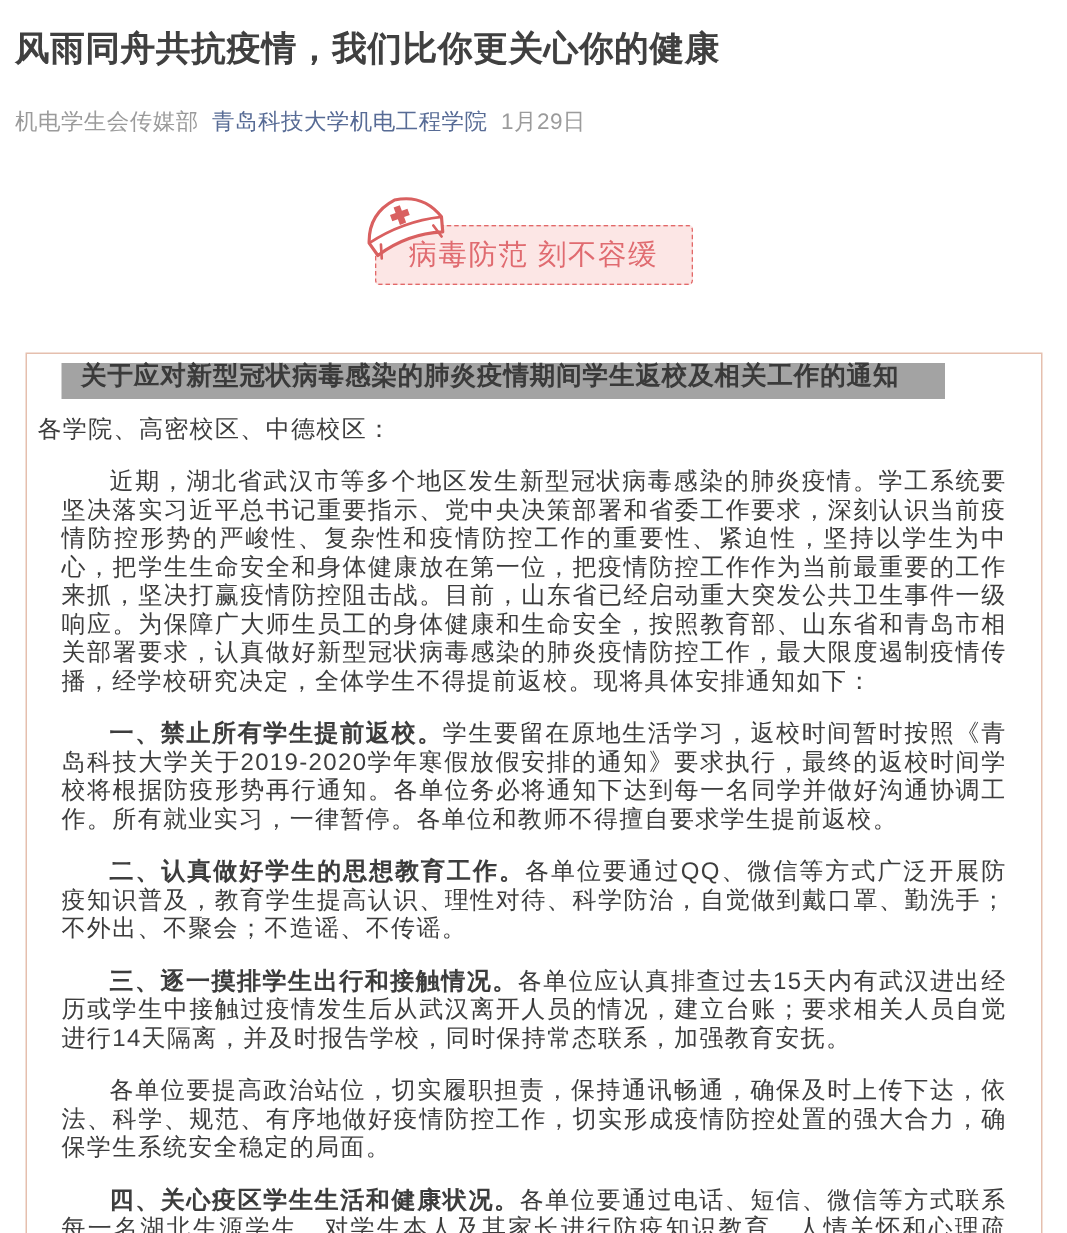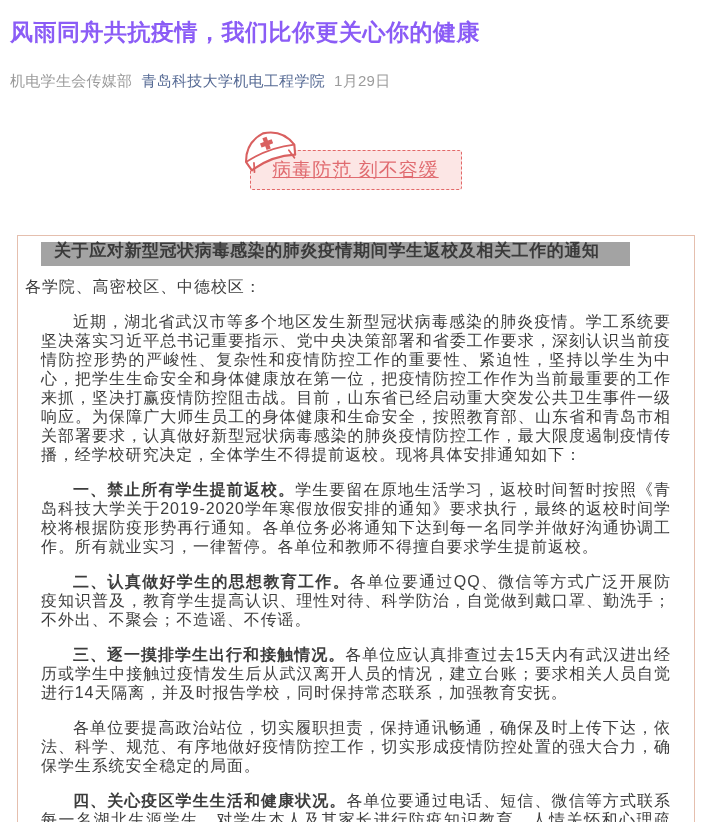--- a/index.html
+++ b/index.html
@@ -4,37 +4,37 @@
 <style>
   html,body{margin:0;padding:0;}
   body{
     width:711px;height:822px;background:#ffffff;
     font-family:"Liberation Sans", sans-serif;
     color:#3d3d3d;overflow:hidden;position:relative;
   }
   .article{width:711px;}
   .title{
     margin:17px 14px 0 10px;
-    font-size:23px;line-height:30px;font-weight:700;color:#8b5cf6;
+    font-size:23px;line-height:30px;font-weight:700;color:#404040;
     letter-spacing:0.5px;
   }
   .byline{
     margin:25px 0 0 10px;font-size:15px;color:#9b9b9b;letter-spacing:0.3px;
   }
   .byline .account{color:#576b95;text-decoration:none;margin:0 9px;}
   .byline .pubdate{color:#9b9b9b;}
 
   .badge-wrap{
     position:relative;width:212px;margin:59px auto 0;box-sizing:border-box;
   }
   .badge-box{
     box-sizing:border-box;width:212px;height:40px;
     background:#fce6e5;border:1px dashed #e26868;border-radius:3px;
     display:flex;align-items:center;justify-content:center;
-    color:#e06b70;font-size:19px;letter-spacing:1px;text-decoration:underline;
+    color:#e06b70;font-size:19px;letter-spacing:1px;
   }
   .cap-icon{
     position:absolute;left:-12px;top:-23px;width:62px;height:46px;
     transform:rotate(-20deg);
   }
 
   .notice-box{
     box-sizing:border-box;
     margin:45px 16px 0 17px;width:678px;min-height:590px;
     border:1px solid #e5bfae;

